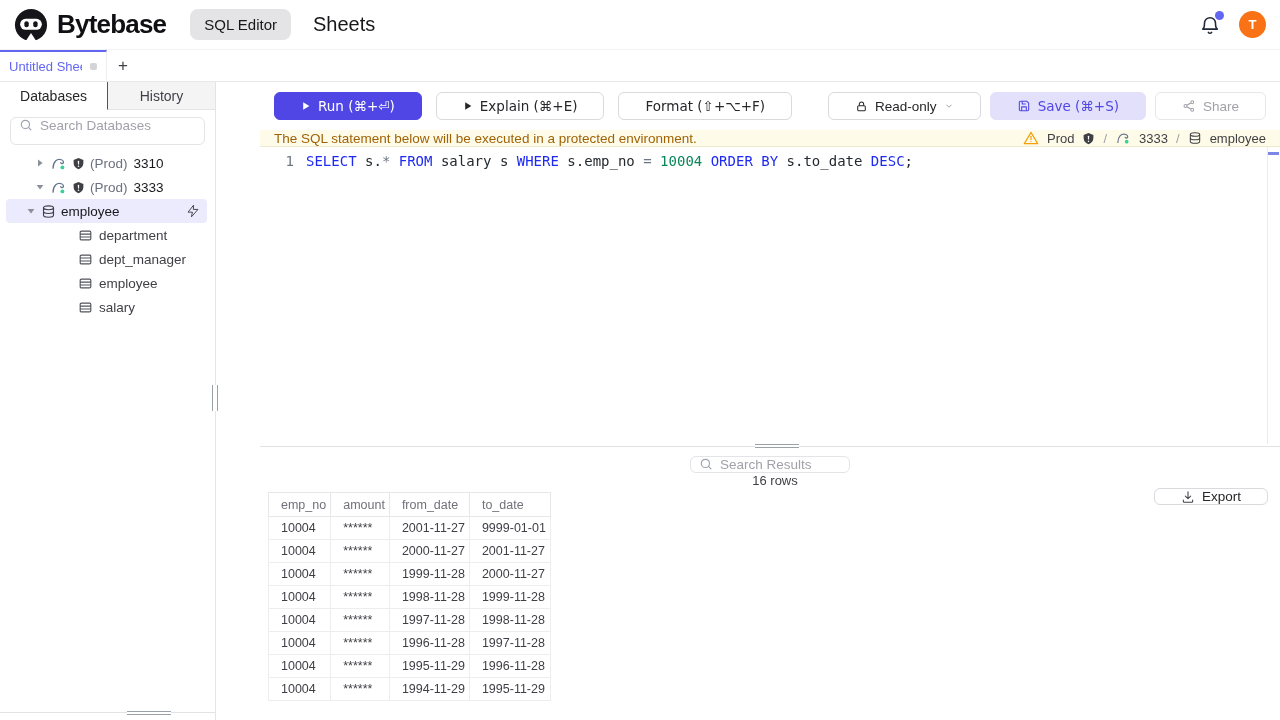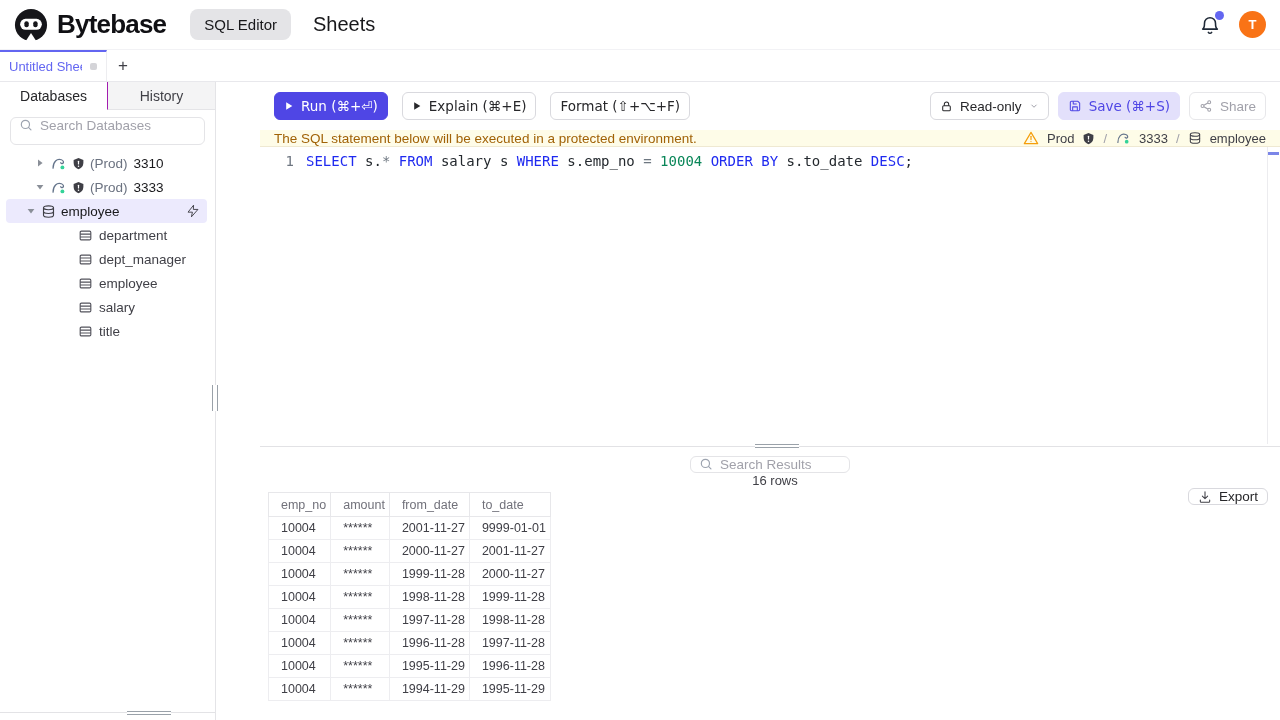--- a/index.html
+++ b/index.html
@@ -60,21 +60,21 @@
   .grip-h { width:44px; height:4px; border-top:1px solid #9aa1a9; border-bottom:1px solid #9aa1a9; background:#fff; }
   .side-grip-h { position:absolute; left:127px; bottom:5px; }
   .side-grip-v { position:absolute; right:-3px; top:303px; width:6px; height:26px;
                  border-left:1px solid #9aa1a9; border-right:1px solid #9aa1a9; background:#fff; z-index:5; cursor:col-resize; }
 
   
   .main { position:absolute; top:82px; left:260px; right:0; bottom:0; display:flex; flex-direction:column; background:#fff; }
 
   .toolbar { height:48px; flex:none; display:flex; align-items:center; padding:0 14px; gap:14px; }
   .btn { height:28px; border-radius:6px; border:1px solid #d9d9de; background:#fff; display:inline-flex; align-items:center;
-         gap:7px; padding:0 9px; font-size:13.5px; font-family:inherit; color:#27272a; cursor:pointer; white-space:nowrap; }
+         gap:7px; padding:0 26px; font-size:13.5px; font-family:inherit; color:#27272a; cursor:pointer; white-space:nowrap; }
   .btn-run { background:#4f46e5; border-color:#4f46e5; color:#fff; font-weight:500; }
   .btn-save { background:#e3e0fb; border-color:#e3e0fb; color:#4f46e5; font-weight:500; }
   .btn-share { color:#a1a1aa; border-color:#e7e7ea; }
   .tb-right { margin-left:auto; display:flex; align-items:center; gap:9px; }
   .kbd-sym { font-family:"DejaVu Sans", sans-serif; }
 
   .banner { height:17px; flex:none; background:#fefce8; border-bottom:1px solid #efe9d2;
             display:flex; align-items:center; padding:0 14px; font-size:13.5px; }
   .banner-msg { color:#a16207; }
   .banner-right { margin-left:auto; display:flex; align-items:center; gap:8px; font-size:13px; color:#3f3f46; font-weight:500; }
@@ -246,27 +246,20 @@
   </div>
 
   <div class="trow ttable">
     <svg class="icon15" viewBox="0 0 24 24" fill="none" stroke="#52525b" stroke-width="1.8">
       <rect x="3.5" y="5" width="17" height="14" rx="2"></rect>
       <path d="M3.5 9.7 H20.5 M3.5 14.3 H20.5"></path>
     </svg>
     <span class="tname">salary</span>
   </div>
 
-  <div class="trow ttable">
-    <svg class="icon15" viewBox="0 0 24 24" fill="none" stroke="#52525b" stroke-width="1.8">
-      <rect x="3.5" y="5" width="17" height="14" rx="2"></rect>
-      <path d="M3.5 9.7 H20.5 M3.5 14.3 H20.5"></path>
-    </svg>
-    <span class="tname">title</span>
-  </div>
 </div>
   </div>
 
   <div class="side-hline"></div>
   <div class="grip-h side-grip-h"></div>
   <div class="side-grip-v"></div>
 </aside>
 
 <main class="main">
 

